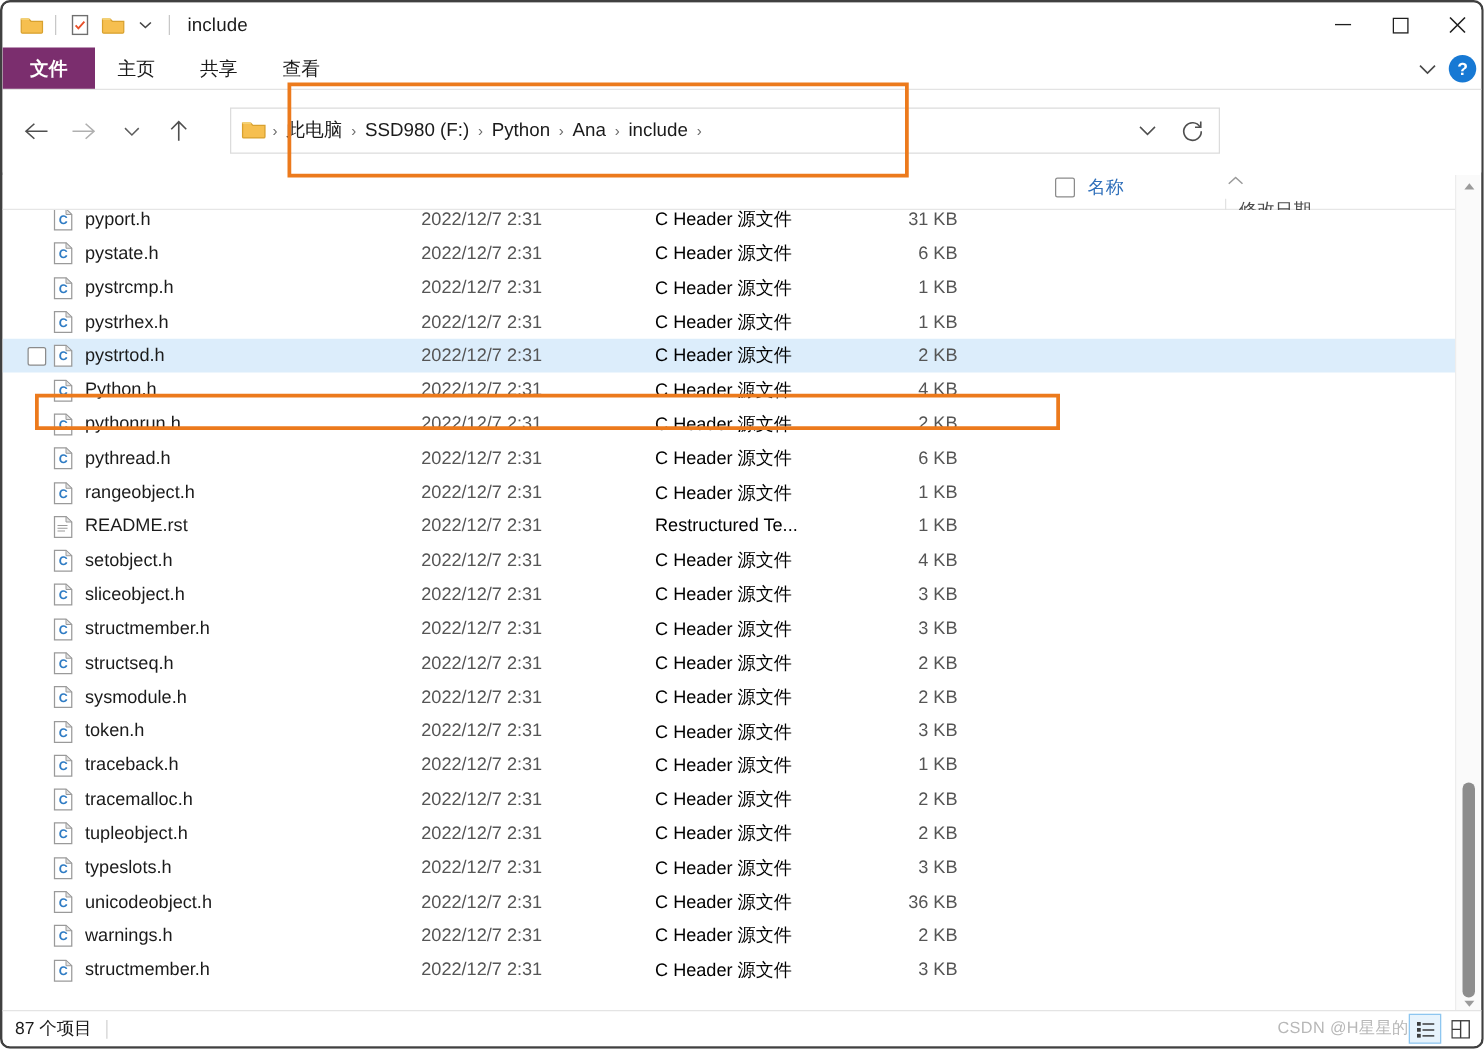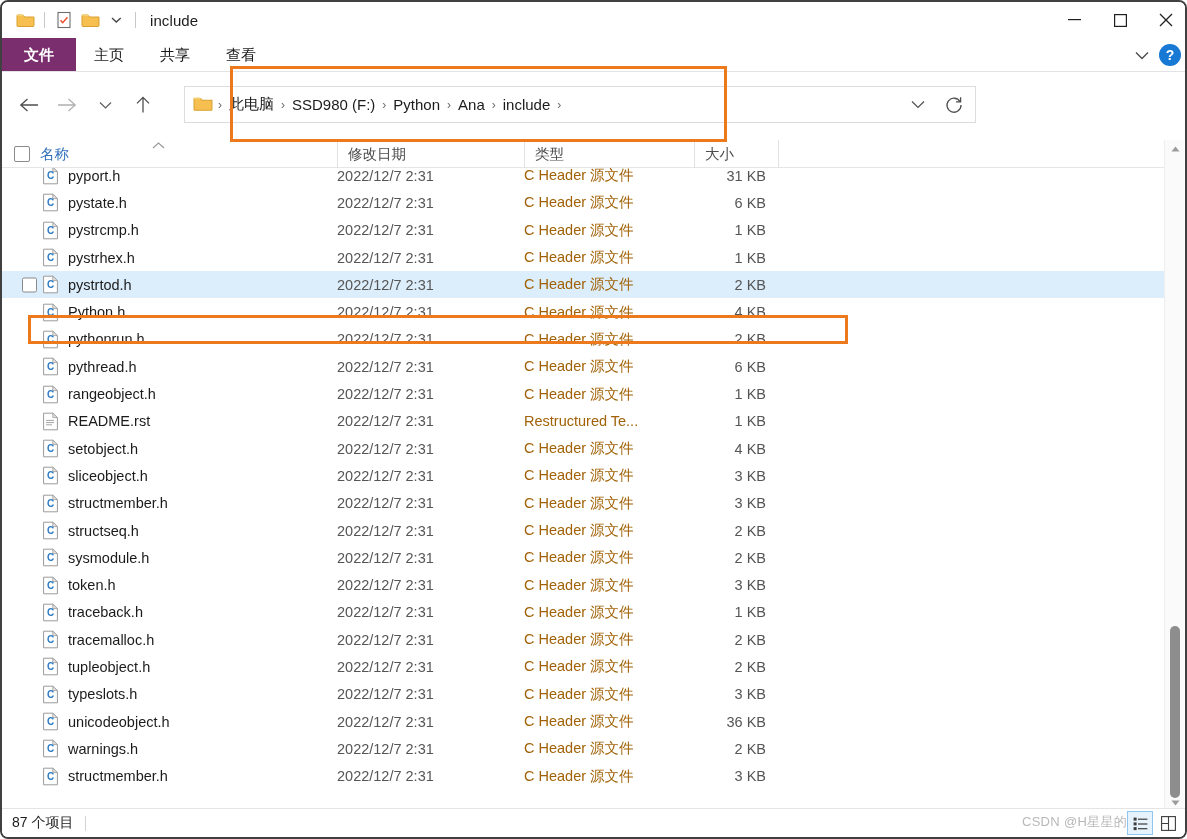--- a/index.html
+++ b/index.html
@@ -128,23 +128,24 @@
     border: 1px solid #dcdcdc; background: #fff;
     display: flex; align-items: center; gap: 8px;
     padding: 0 10px;
   }
   .search-ph { font-size: 14.5px; color: #3d3d3d; }
 
   
   .colhdr {
     position: absolute; left: 0; top: 138px;
     width: 1165px; height: 28px;
-    display: flex; align-items: flex-start;
+    display: flex; align-items: flex-end;
     background: #ffffff;
     border-bottom: 1px solid #e6e6e6;
+    flex-direction: column;
   }
   .hdr-cell {
     font-size: 14.5px; color: #4d4d4d;
     height: 28px; display: flex; align-items: center;
     border-left: 1px solid #e2e2e2;
     padding-left: 10px; position: relative;
   }
   .hdr-cell.first { border-left: none; }
   .hdr-cell.sorted { color: #2f6fba; }
   .hdr-check {
@@ -175,21 +176,21 @@
     width: 335px; flex: none; padding-left: 40px;
   }
   .rowcheck {
     position: absolute; left: 20px; top: 50%;
     transform: translateY(-50%);
     width: 15px; height: 15px;
     border: 1px solid #8b8b8b; border-radius: 2px; background: #fff;
   }
   .fileicon { width: 17px; height: 19px; margin-right: 9px; flex: none; }
   .cell-date { width: 187px; flex: none; color: #555; }
-  .cell-type { width: 170px; flex: none; color: #a16207; }
+  .cell-type { width: 170px; flex: none; color: #000000; }
   .cell-size {
     width: 78px; flex: none; color: #555;
     text-align: right; padding-right: 6px;
   }
 
   
   .sbar {
     position: absolute; right: 1px; top: 138px;
     width: 20px; height: 672px;
     background: #fafafa; border-left: 1px solid #ededed;

